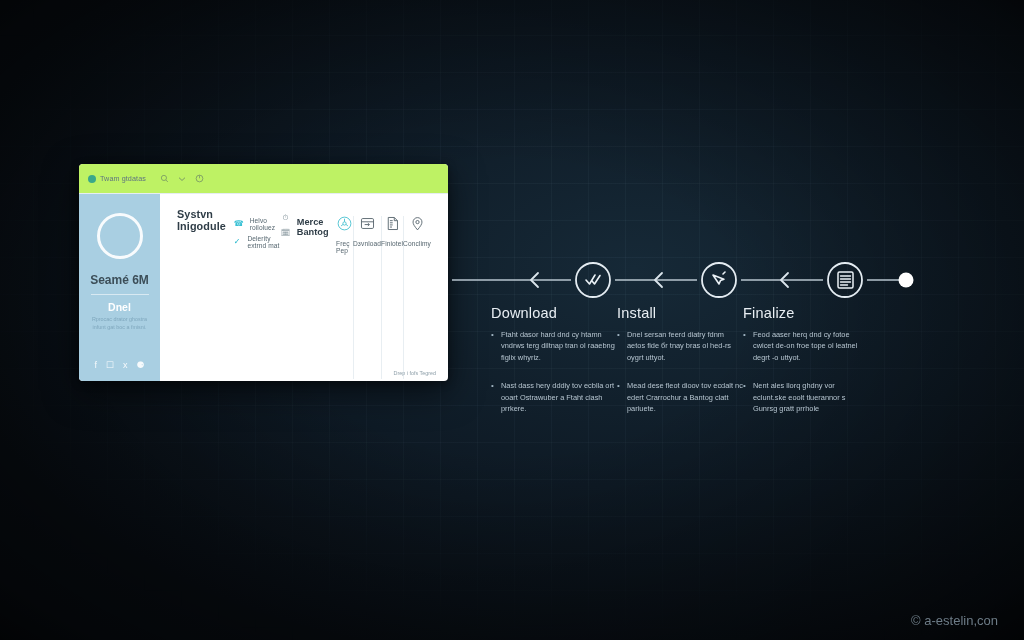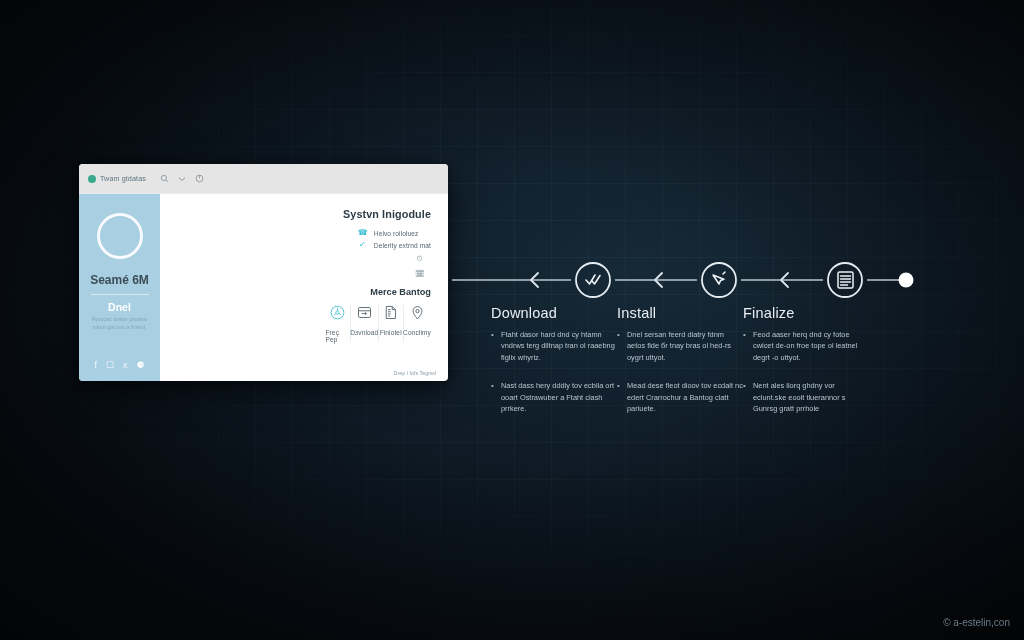--- a/index.html
+++ b/index.html
@@ -43,21 +43,21 @@
     width: 369px; height: 217px;
     background: #ffffff;
     border-radius: 4px;
     box-shadow: 0 10px 34px rgba(0,0,0,0.55), 0 2px 8px rgba(0,0,0,0.4);
     overflow: hidden;
     display: flex;
     flex-direction: column;
   }
   .card-topbar {
     height: 30px;
-    background: #e5e5e5;
+    background: #bef264;
     border-bottom: 1px solid #e6edf2;
     display: flex;
     align-items: center;
     flex: 0 0 30px;
   }
   .topbar-left {
     width: 81px;
     display: flex; align-items: center; gap: 4px;
     padding-left: 9px;
   }
@@ -126,21 +126,21 @@
     display: flex; justify-content: center; gap: 9px;
     color: #ffffff; font-size: 9px; opacity: 0.9;
     filter: blur(0.45px);
   }
 
   
   .card-main {
     flex: 1;
     padding: 14px 17px 0 17px;
     position: relative;
-    display: flex; flex-direction: column; align-items: flex-end;
+    display: flex; flex-direction: row;
   }
   .main-heading {
     font-size: 10.8px; font-weight: bold; color: #2f3d47;
     letter-spacing: 0.1px;
     filter: blur(0.4px);
   }
   .check-list { margin-top: 9px; display: flex; flex-direction: column; gap: 4px; }
   .check-row { display: flex; align-items: center; gap: 7px; }
   .check-row .glyph { width: 9px; text-align: center; font-size: 8px; line-height: 1; color: #38c0d4; }
   .check-row .glyph.done { color: #19b3c9; }
@@ -208,22 +208,22 @@
   }
   .tl-bullets { display: flex; flex-direction: column; gap: 17px; }
   .tl-bullet { display: flex; gap: 5px; }
   .tl-bullet .bdot { color: #9fb3c0; font-size: 8px; line-height: 1.55; flex: 0 0 5px; }
   .tl-bullet .btxt {
     font-size: 7.4px; line-height: 1.55; color: #b7c6d1;
     filter: blur(0.55px);
   }
 
   .watermark {
-    position: absolute; right: 14px; bottom: 12px;
-    font-size: 10px; color: #6d7c87;
+    position: absolute; right: 26px; bottom: 12px;
+    font-size: 13px; color: #6d7c87;
     filter: blur(0.35px);
   }
 </style>
 </head>
 <body>
 
 <div class="bg-base"></div>
 <div class="bg-grid"></div>
 <div class="bg-vignette"></div>
 

